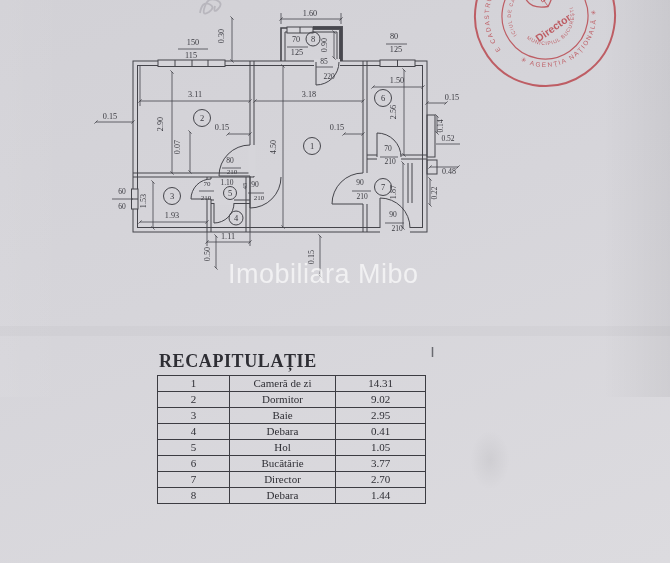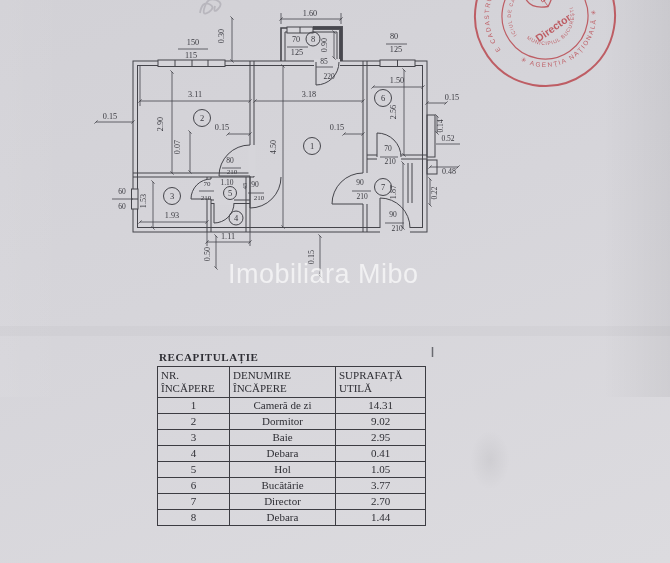--- a/index.html
+++ b/index.html
@@ -6,21 +6,21 @@
   body{width:670px;height:563px;overflow:hidden;
        font-family:"Liberation Serif", serif;
        background:linear-gradient(160deg,#d2d1d6 0%,#d6d5da 45%,#dcdbdf 100%);}
   .page{position:relative;width:670px;height:397px;
         background:linear-gradient(to right, rgba(255,255,255,.05) 0%, rgba(0,0,0,0) 10%, rgba(0,0,0,0) 90%, rgba(0,0,0,.05) 100%);}
   #plan-svg{position:absolute;left:0;top:0;}
   .watermark{position:absolute;left:228px;top:259px;
        font-family:"Liberation Sans", sans-serif;font-size:27px;
        color:rgba(255,255,255,.65);letter-spacing:.5px;white-space:nowrap;}
   .recap{position:absolute;left:157px;top:351px;width:270px;color:#2e2e34;}
-  .recap-title{font-size:11px;letter-spacing:.6px;margin:0 0 3px 2px;font-weight:600;}
+  .recap-title{font-size:18px;letter-spacing:.6px;margin:0 0 3px 2px;font-weight:600;}
   table.recap-table{border-collapse:collapse;width:268px;table-layout:fixed;}
   table.recap-table td,table.recap-table th{border:1px solid #3c3c42;
        font-size:11px;font-weight:normal;padding:0 3px;line-height:13.5px;
        overflow:hidden;white-space:nowrap;}
   th.h{height:30px;text-align:left;vertical-align:middle;}
   td.c{height:15px;text-align:center;}
   col.c1{width:72px;} col.c2{width:106px;} col.c3{width:90px;}
   .crease1{position:absolute;left:470px;top:430px;width:40px;height:60px;
        background:radial-gradient(ellipse at center, rgba(0,0,0,.05), rgba(0,0,0,0) 70%);}
   .band{position:absolute;left:0;top:326px;width:670px;height:10px;background:rgba(0,0,0,.02);}
@@ -234,28 +234,20 @@
 
   <div class="recap">
     <div class="recap-title">RECAPITULAȚIE</div>
     <table class="recap-table">
       <colgroup>
           <col class="c1">
           <col class="c2">
           <col class="c3">
         </colgroup>
       <tbody>
-          <tr>
-        <th class="h">
-          <span>NR.</span><br><span>ÎNCĂPERE</span></th>
-        <th class="h">
-          <span>DENUMIRE</span><br><span>ÎNCĂPERE</span></th>
-        <th class="h">
-          <span>SUPRAFAȚĂ</span><br><span>UTILĂ</span></th>
-      </tr>
       <tr>
         <td class="c">1</td>
             <td class="c">Cameră de zi</td>
             <td class="c">14.31</td>
           </tr>
       <tr>
         <td class="c">2</td>
             <td class="c">Dormitor</td>
             <td class="c">9.02</td>
           </tr>

